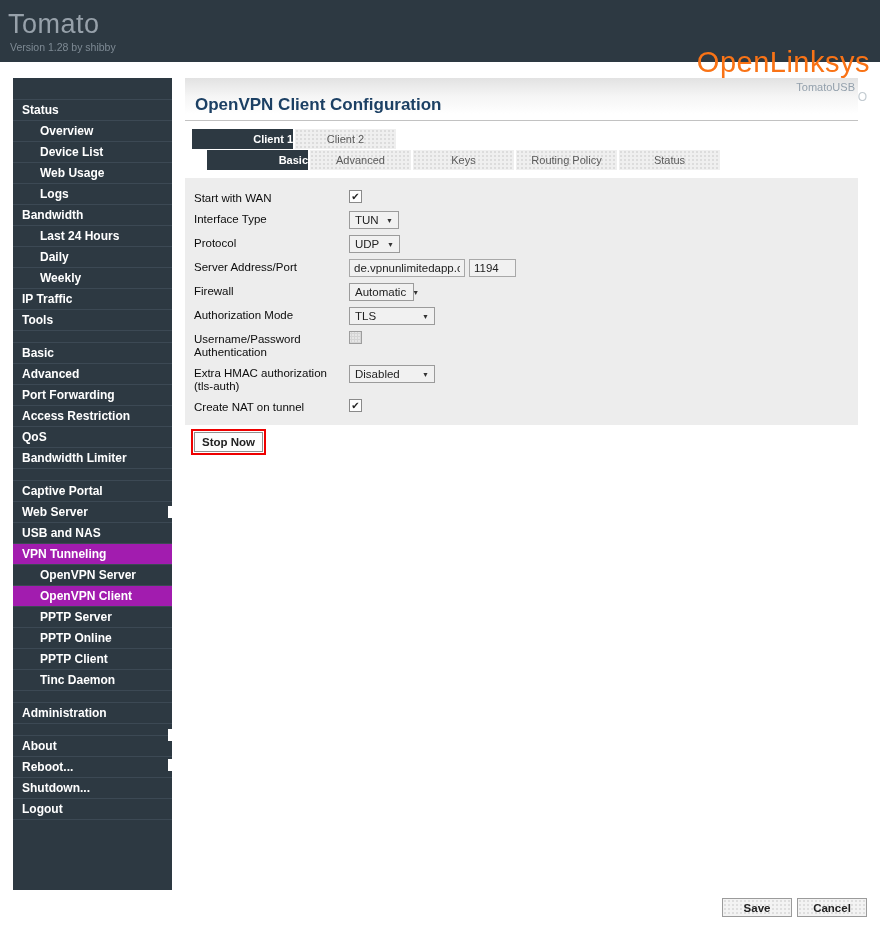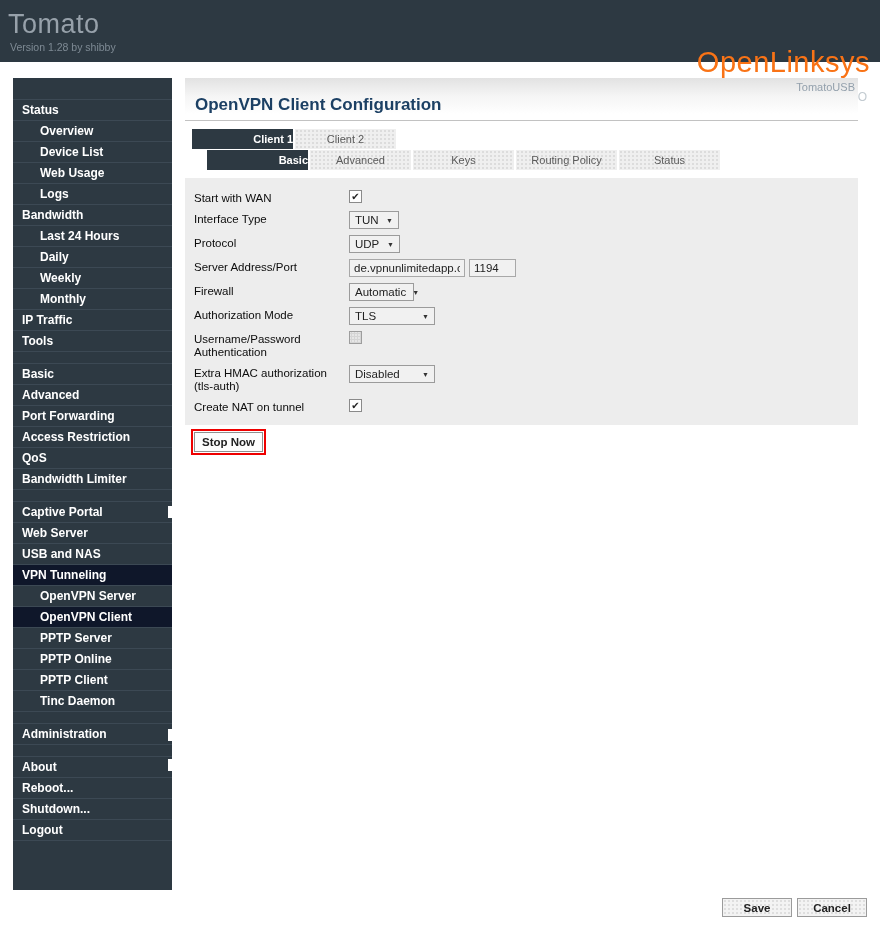--- a/index.html
+++ b/index.html
@@ -11,21 +11,21 @@
   .brand-version { position:absolute; left:10px; top:41px; font-size:10.5px; color:#7e8a94; }
   .logo-wrap { position:absolute; right:10px; top:6px; text-align:right; }
   .logo-text { font-size:29px; color:#f97316; letter-spacing:.5px;margin-top:40px; }
   .logo-binary { font-size:12px; color:#c3cbd1; letter-spacing:3px; margin-top:11px; }
 
   
   .sidebar { position:absolute; left:13px; top:78px; width:159px; height:812px; background:#2d3942; }
   .sn { height:21px; line-height:20px; border-top:1px solid #3c4954; color:#fff; font-size:12px; font-weight:bold; padding-left:9px; cursor:pointer; white-space:nowrap; }
   .sidebar > div:first-child { border-top:none; }
   .sn.s { padding-left:27px; }
-  .sel { background:#0f172a; }
+  .sel { background:#a21caf; }
   .sp-top { height:21px; }
   .sp { height:12px; border-top:1px solid #3c4954; }
   .sp-bottom { height:29px; border-top:1px solid #3c4954; }
   .notch { position:absolute; right:-1px; width:5px; height:12px; background:#fff; }
 
   
   .content { position:absolute; left:185px; top:78px; width:673px; height:812px;
              background:linear-gradient(to bottom,#e2e2e2 0px,#f5f5f5 18px,#ffffff 36px, #ffffff 100%); }
   .ident { text-align:right; font-size:11px; color:#93a0ac; padding:3px 3px 0 0; height:16px; }
   .pg-title { margin:1px 0 0 10px; font-size:17px; font-weight:bold; color:#1c4064; }
@@ -76,21 +76,20 @@
   <div class="sp-top"></div>
   <div class="sn">Status</div>
   <div class="sn s">Overview</div>
   <div class="sn s">Device List</div>
   <div class="sn s">Web Usage</div>
   <div class="sn s">Logs</div>
   <div class="sn">Bandwidth</div>
   <div class="sn s">Last 24 Hours</div>
   <div class="sn s">Daily</div>
   <div class="sn s">Weekly</div>
-  <div class="sn s">Monthly</div>
   <div class="sn">IP Traffic</div>
   <div class="sn">Tools</div>
   <div class="sp"></div>
   <div class="sn">Basic</div>
   <div class="sn">Advanced</div>
   <div class="sn">Port Forwarding</div>
   <div class="sn">Access Restriction</div>
   <div class="sn">QoS</div>
   <div class="sn">Bandwidth Limiter</div>
   <div class="sp"></div>

